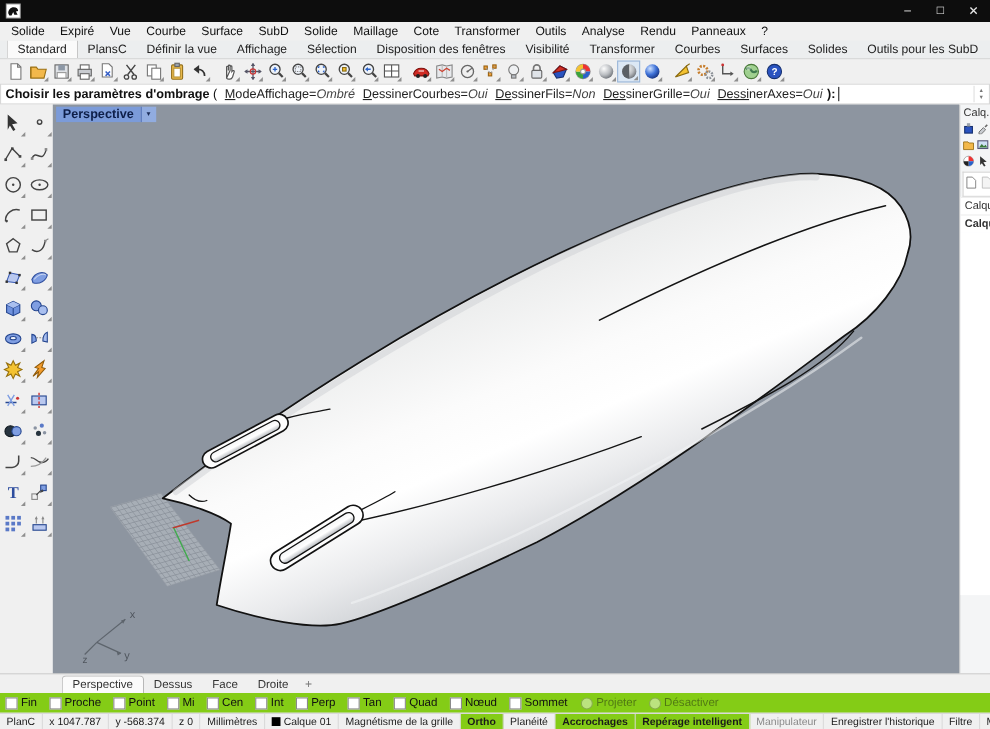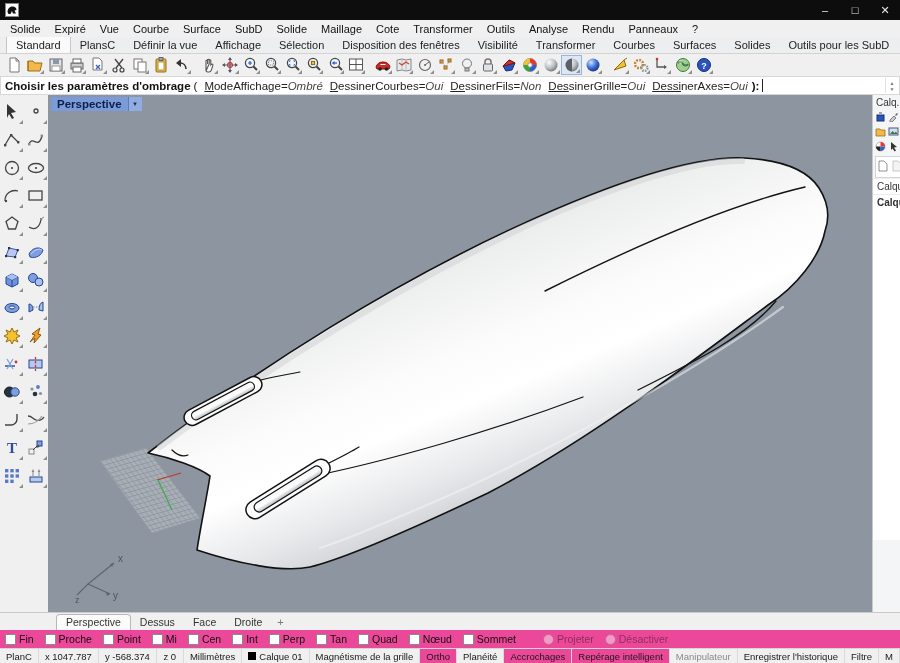--- a/index.html
+++ b/index.html
@@ -73,33 +73,33 @@
   .rp-fill{background:#fff;height:330px;}
 
   
   .vp-tabs{height:18px;background:#f0f0f0;border-top:1px solid #c9c9c9;display:flex;
     align-items:flex-end;padding-left:56px;font-size:10.5px;color:#333;}
   .vp-tab{padding:1px 9px 2px;white-space:nowrap;}
   .vp-tab.active{background:#fbfbfb;border:1px solid #b8b8b8;border-bottom:none;border-radius:4px 4px 0 0;}
   .vp-tab-plus{margin-left:6px;color:#777;font-size:11px;padding-bottom:2px;}
 
   
-  .osnap{height:18px;background:#ec4899;display:flex;align-items:center;padding-left:5px;
+  .osnap{height:18px;background:#84cc16;display:flex;align-items:center;padding-left:5px;
     gap:11px;font-size:10.5px;color:#111;}
   .osnap label{display:flex;align-items:center;gap:3px;white-space:nowrap;}
   .cb{width:11px;height:11px;background:#fff;border:1px solid #8a8a8a;flex:0 0 auto;}
   .osnap label.disabled{opacity:.45;}
   .osnap label.disabled .cb{border-radius:6px;}
 
   
   .statusbar{height:15px;background:#f0f0f0;border-top:1px solid #d6d6d6;display:flex;
     align-items:stretch;font-size:9.5px;color:#1a1a1a;overflow:hidden;}
   .seg{padding:0 6px;border-right:1px solid #dadada;display:flex;align-items:center;
     justify-content:center;white-space:nowrap;}
-  .seg.on{background:#ec4899;font-weight:normal;}
+  .seg.on{background:#84cc16;font-weight:bold;}
   .seg.dim{color:#8a8a8a;}
   .layer-swatch{width:8px;height:8px;background:#000;margin-right:3px;flex:0 0 auto;}
 </style>
 </head>
 <body>
 
 <svg width="0" height="0" style="position:absolute">
   <defs>
     <radialGradient id="gGray" cx="35%" cy="30%" r="75%">
       <stop offset="0" stop-color="#fdfdfd"></stop>
@@ -773,21 +773,21 @@
       <span>Quad</span>
     </label>
   <label>
       <span class="cb"></span>
       <span>Nœud</span>
     </label>
   <label>
       <span class="cb"></span>
       <span>Sommet</span>
     </label>
-  <label class="disabled" style="margin-left:16px">
+  <label class="disabled" style="margin-left:1px">
       <span class="cb"></span>
       <span>Projeter</span>
     </label>
   <label class="disabled">
       <span class="cb"></span>
       <span>Désactiver</span>
     </label>
 </div>
 
 <div class="statusbar">

